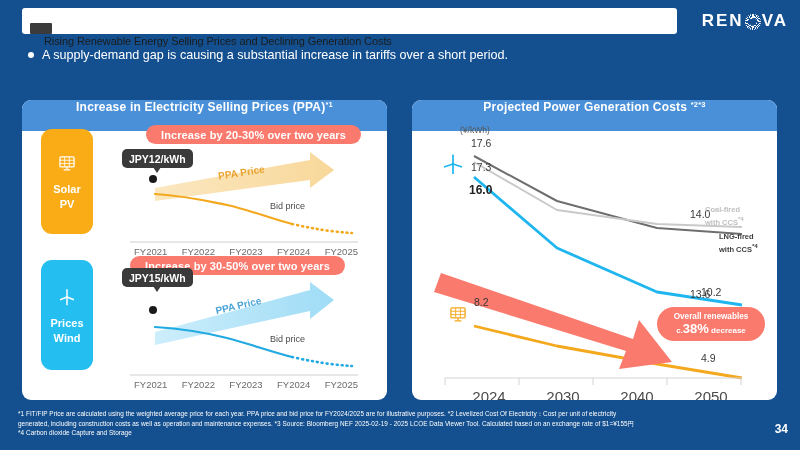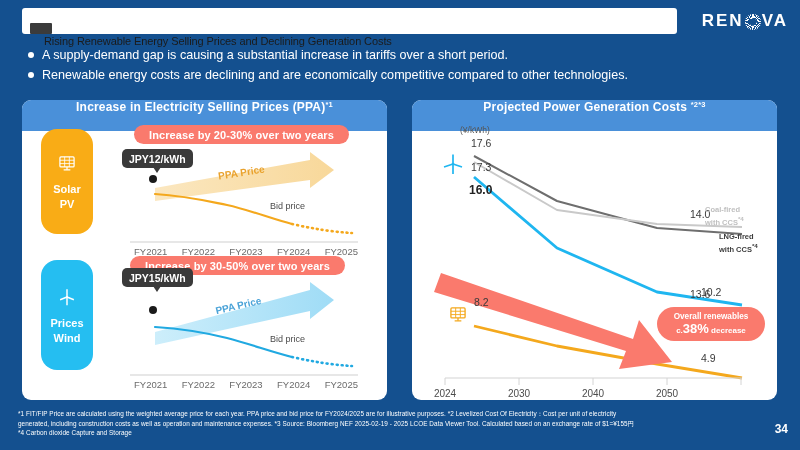--- a/index.html
+++ b/index.html
@@ -54,36 +54,36 @@
     height:31px;background:#4a90d9;color:#ffffff;
     display:flex;align-items:flex-start;justify-content:center;
     font-size:12px;font-weight:bold;letter-spacing:0.2px;
   }
   .panel-head sup{font-size:7.5px;vertical-align:super;}
   #panel-left{left:22px;top:100px;width:365px;height:300px;}
   #panel-right{left:412px;top:100px;width:365px;height:300px;}
 
   
   .cat{
-    position:absolute;width:52px;border-radius:16px;
+    position:absolute;width:52px;border-radius:11px;
     color:#ffffff;display:flex;flex-direction:column;
     align-items:center;justify-content:center;gap:3px;
     font-size:11px;font-weight:bold;line-height:12px;text-align:center;
   }
   #cat-solar{left:19px;top:29px;height:105px;background:#f9ac16;}
   #cat-wind{left:19px;top:160px;height:110px;background:#25bef1;}
   .cat .gl{margin-bottom:6px;}
 
   
   .pill-red{
     position:absolute;background:#fa7a6d;color:#ffffff;border-radius:11px;
     height:19px;display:flex;align-items:center;justify-content:center;
     font-size:11px;font-weight:bold;letter-spacing:0.1px;
   }
-  #pill-solar{left:112px;top:25px;width:215px;}
+  #pill-solar{left:124px;top:25px;width:215px;}
   #pill-wind{left:108px;top:156px;width:215px;text-align:right;}
 
   
   .tip{
     position:absolute;background:#3a3a3a;color:#ffffff;border-radius:5px;
     height:19px;padding:0 7px;display:flex;align-items:center;
     font-size:10.5px;font-weight:bold;
   }
   .tip:after{
     content:"";position:absolute;left:50%;margin-left:-4px;bottom:-5px;
@@ -102,21 +102,21 @@
     font-size:9.5px;color:#6b6b6b;
   }
   .bidlabel{position:absolute;font-size:9px;color:#4a4a4a;}
   .ppalabel{position:absolute;font-size:10px;font-weight:bold;}
 
   
   .axis-unit{position:absolute;font-size:8.5px;color:#555;}
   .val{position:absolute;font-size:10.5px;color:#3a3a3a;}
   .val.big{font-size:12px;font-weight:bold;color:#222;}
   .serieslabel{position:absolute;font-size:7.5px;line-height:9px;font-weight:bold;}
-  .xtick{position:absolute;font-size:10px;color:#4b4b4b;}
+  .xtick{position:absolute;font-size:15px;color:#4b4b4b;margin-left:44px;}
   .badge-red{
     position:absolute;background:#fa7a6d;color:#ffffff;border-radius:18px;
     width:108px;height:34px;display:flex;flex-direction:column;
     align-items:center;justify-content:center;line-height:12px;
     font-size:8.2px;font-weight:bold;text-align:center;
   }
   .badge-red .pct{font-size:8px;}
   .badge-red .pct b{font-size:13px;}
 
   
@@ -143,24 +143,20 @@
   <div class="logo">
     <span>REN</span>
       <span class="mark"></span>
       <span>VA</span>
   </div>
 
   <div class="bullets">
     <div class="bullet">
       <span class="dot"></span>
       <span>A supply-demand gap is causing a substantial increase in tariffs over a short period.</span>
-    </div>
-    <div class="bullet">
-      <span class="dot"></span>
-      <span>Renewable energy costs are declining and are economically competitive compared to other technologies.</span>
     </div>
   </div>
 
   <div class="panel" id="panel-left">
     <div class="panel-head">
       <span>Increase in Electricity Selling Prices (PPA)</span>
         <sup>*1</sup>
     </div>
 
     <div class="cat" id="cat-solar">

